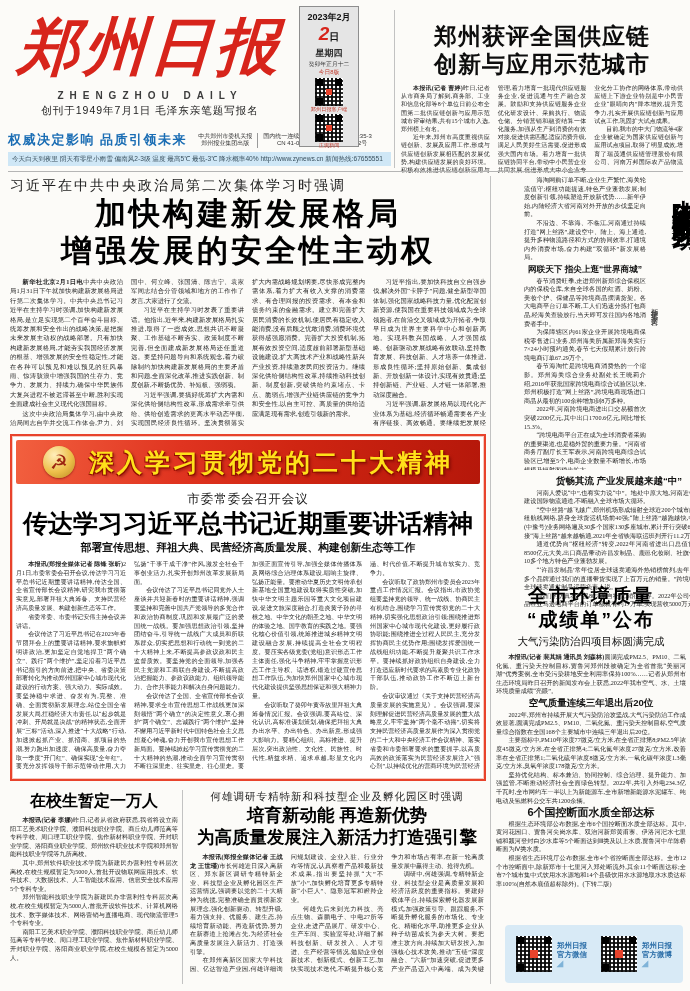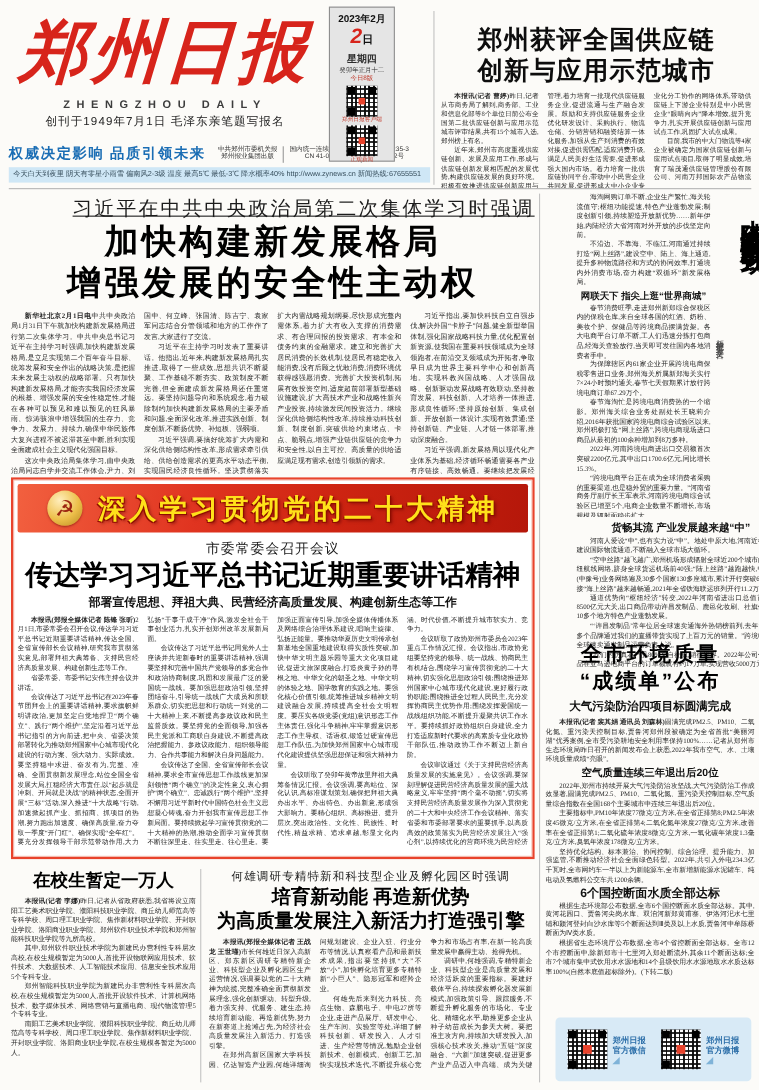--- a/index.html
+++ b/index.html
@@ -40,21 +40,21 @@
   .bt{font-family:"Liberation Serif",serif;text-align:justify;color:#262626;overflow:hidden;}
   .bt p{margin:0;text-indent:2em;}
   .bt .dl{font-weight:bold;}
   .inline-sub{margin:3px 0;text-align:center;font-weight:bold;color:#111;text-indent:0;
               font-family:"Liberation Sans",sans-serif;}
   .cols3{column-count:3;column-gap:8px;}
   .cols4{column-count:4;column-gap:8px;}
   
   .tr-head{text-align:center;font-weight:900;font-size:23px;line-height:28px;color:#0d0d0d;letter-spacing:1px;}
   
-  .kicker{text-align:right;font-size:18px;color:#1c1c1c;letter-spacing:2px;text-decoration:underline;}
+  .kicker{text-align:left;font-size:14px;color:#1c1c1c;letter-spacing:2px;}
   .main-head{text-align:center;font-weight:900;font-size:31px;line-height:37px;color:#000;letter-spacing:3px;white-space:nowrap;}
   
   #redbox{border:2px solid #e8432c;background:#fff;padding:4px;box-sizing:border-box;
           box-shadow:0 0 0 1px #f6c9bf inset;}
   #banner{position:relative;height:44px;border-radius:2px;overflow:hidden;
           background:linear-gradient(100deg,#f2603f 0%,#e03420 35%,#cf2512 60%,#b5170a 100%);
           display:flex;align-items:center;justify-content:center;gap:14px;}
   #banner::before{content:"";position:absolute;inset:0;
           background:conic-gradient(from 200deg at 8% 110%,rgba(255,230,170,.22) 0 8deg,transparent 8deg 20deg,
           rgba(255,230,170,.15) 20deg 26deg,transparent 26deg 40deg,rgba(255,230,170,.18) 40deg 46deg,transparent 46deg);}
@@ -66,21 +66,21 @@
           text-shadow:1px 1px 0 #8f0d00,-1px 1px 0 #8f0d00,2px 2px 3px rgba(90,0,0,.55);}
   .rb-kicker{text-align:center;font-size:12.5px;color:#1c1c1c;margin-top:7px;letter-spacing:1px;}
   .rb-head{text-align:center;font-weight:900;font-size:25px;line-height:30px;color:#000;white-space:nowrap;}
   .rb-sub{text-align:center;font-weight:bold;font-size:10.8px;color:#111;margin-top:3px;white-space:nowrap;}
   
   .v-kicker{writing-mode:vertical-rl;font-size:10px;font-weight:bold;color:#0d0d0d;letter-spacing:3px;}
   .v-title{writing-mode:vertical-rl;font-size:24px;font-weight:900;color:#000;letter-spacing:2.5px;line-height:30px;}
   .v-byline{writing-mode:vertical-rl;font-size:7.5px;color:#444;letter-spacing:1px;}
   
   .env-head{text-align:center;font-weight:900;font-size:19px;line-height:24px;color:#000;letter-spacing:2px;}
-  .env-sub{text-align:center;font-weight:bold;font-size:10.5px;margin-top:3px;color:#111;}
+  .env-sub{text-align:center;font-weight:normal;font-size:10.5px;margin-top:3px;color:#111;}
   
   #qrpanel{background:#d8eaf6;border-radius:4px;display:flex;align-items:center;justify-content:center;gap:14px;}
   .qrgroup{display:flex;align-items:center;gap:5px;}
   .qlab{font-size:7.5px;line-height:9px;color:#2b6ea8;font-weight:bold;}
   .qlab .tri{color:#7fb3d8;font-size:8px;}
   
   .bl-head{text-align:center;font-weight:900;font-size:16px;line-height:21px;color:#000;}
   .bm-kicker{text-align:center;font-size:10.5px;color:#1c1c1c;letter-spacing:1px;}
   .bm-head{text-align:center;font-weight:900;font-size:17.5px;line-height:22px;color:#000;white-space:nowrap;}
   

